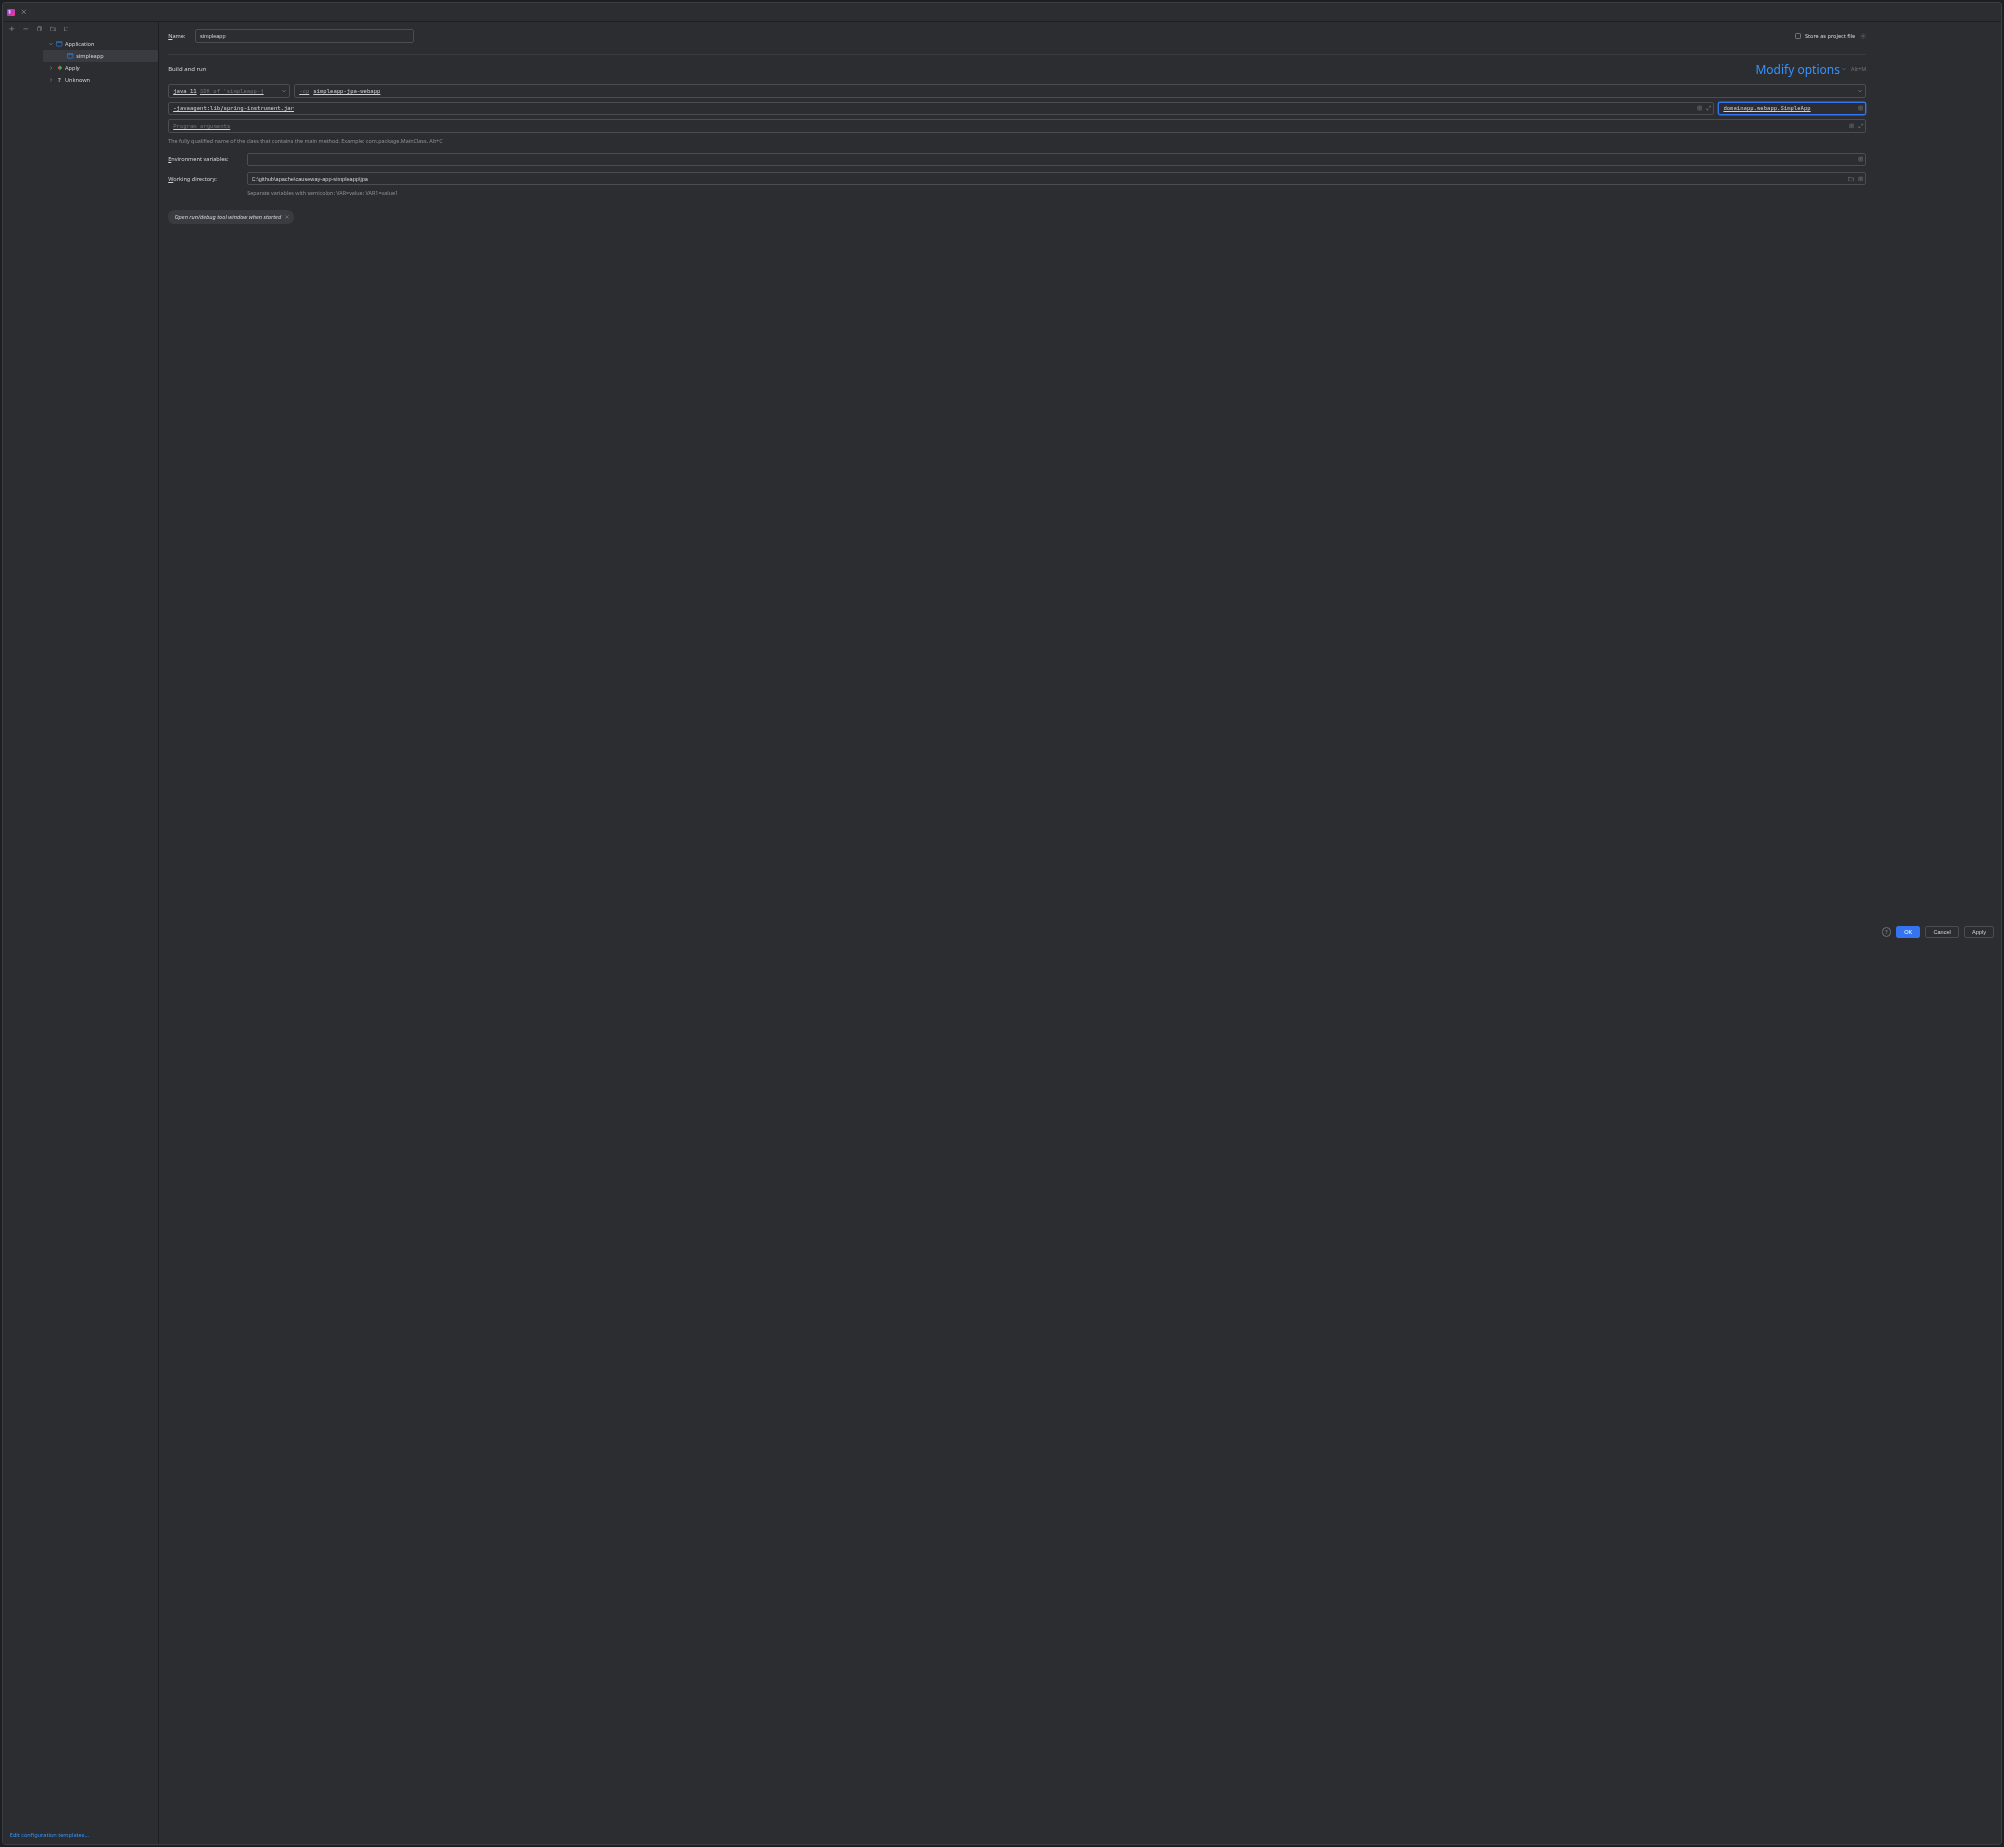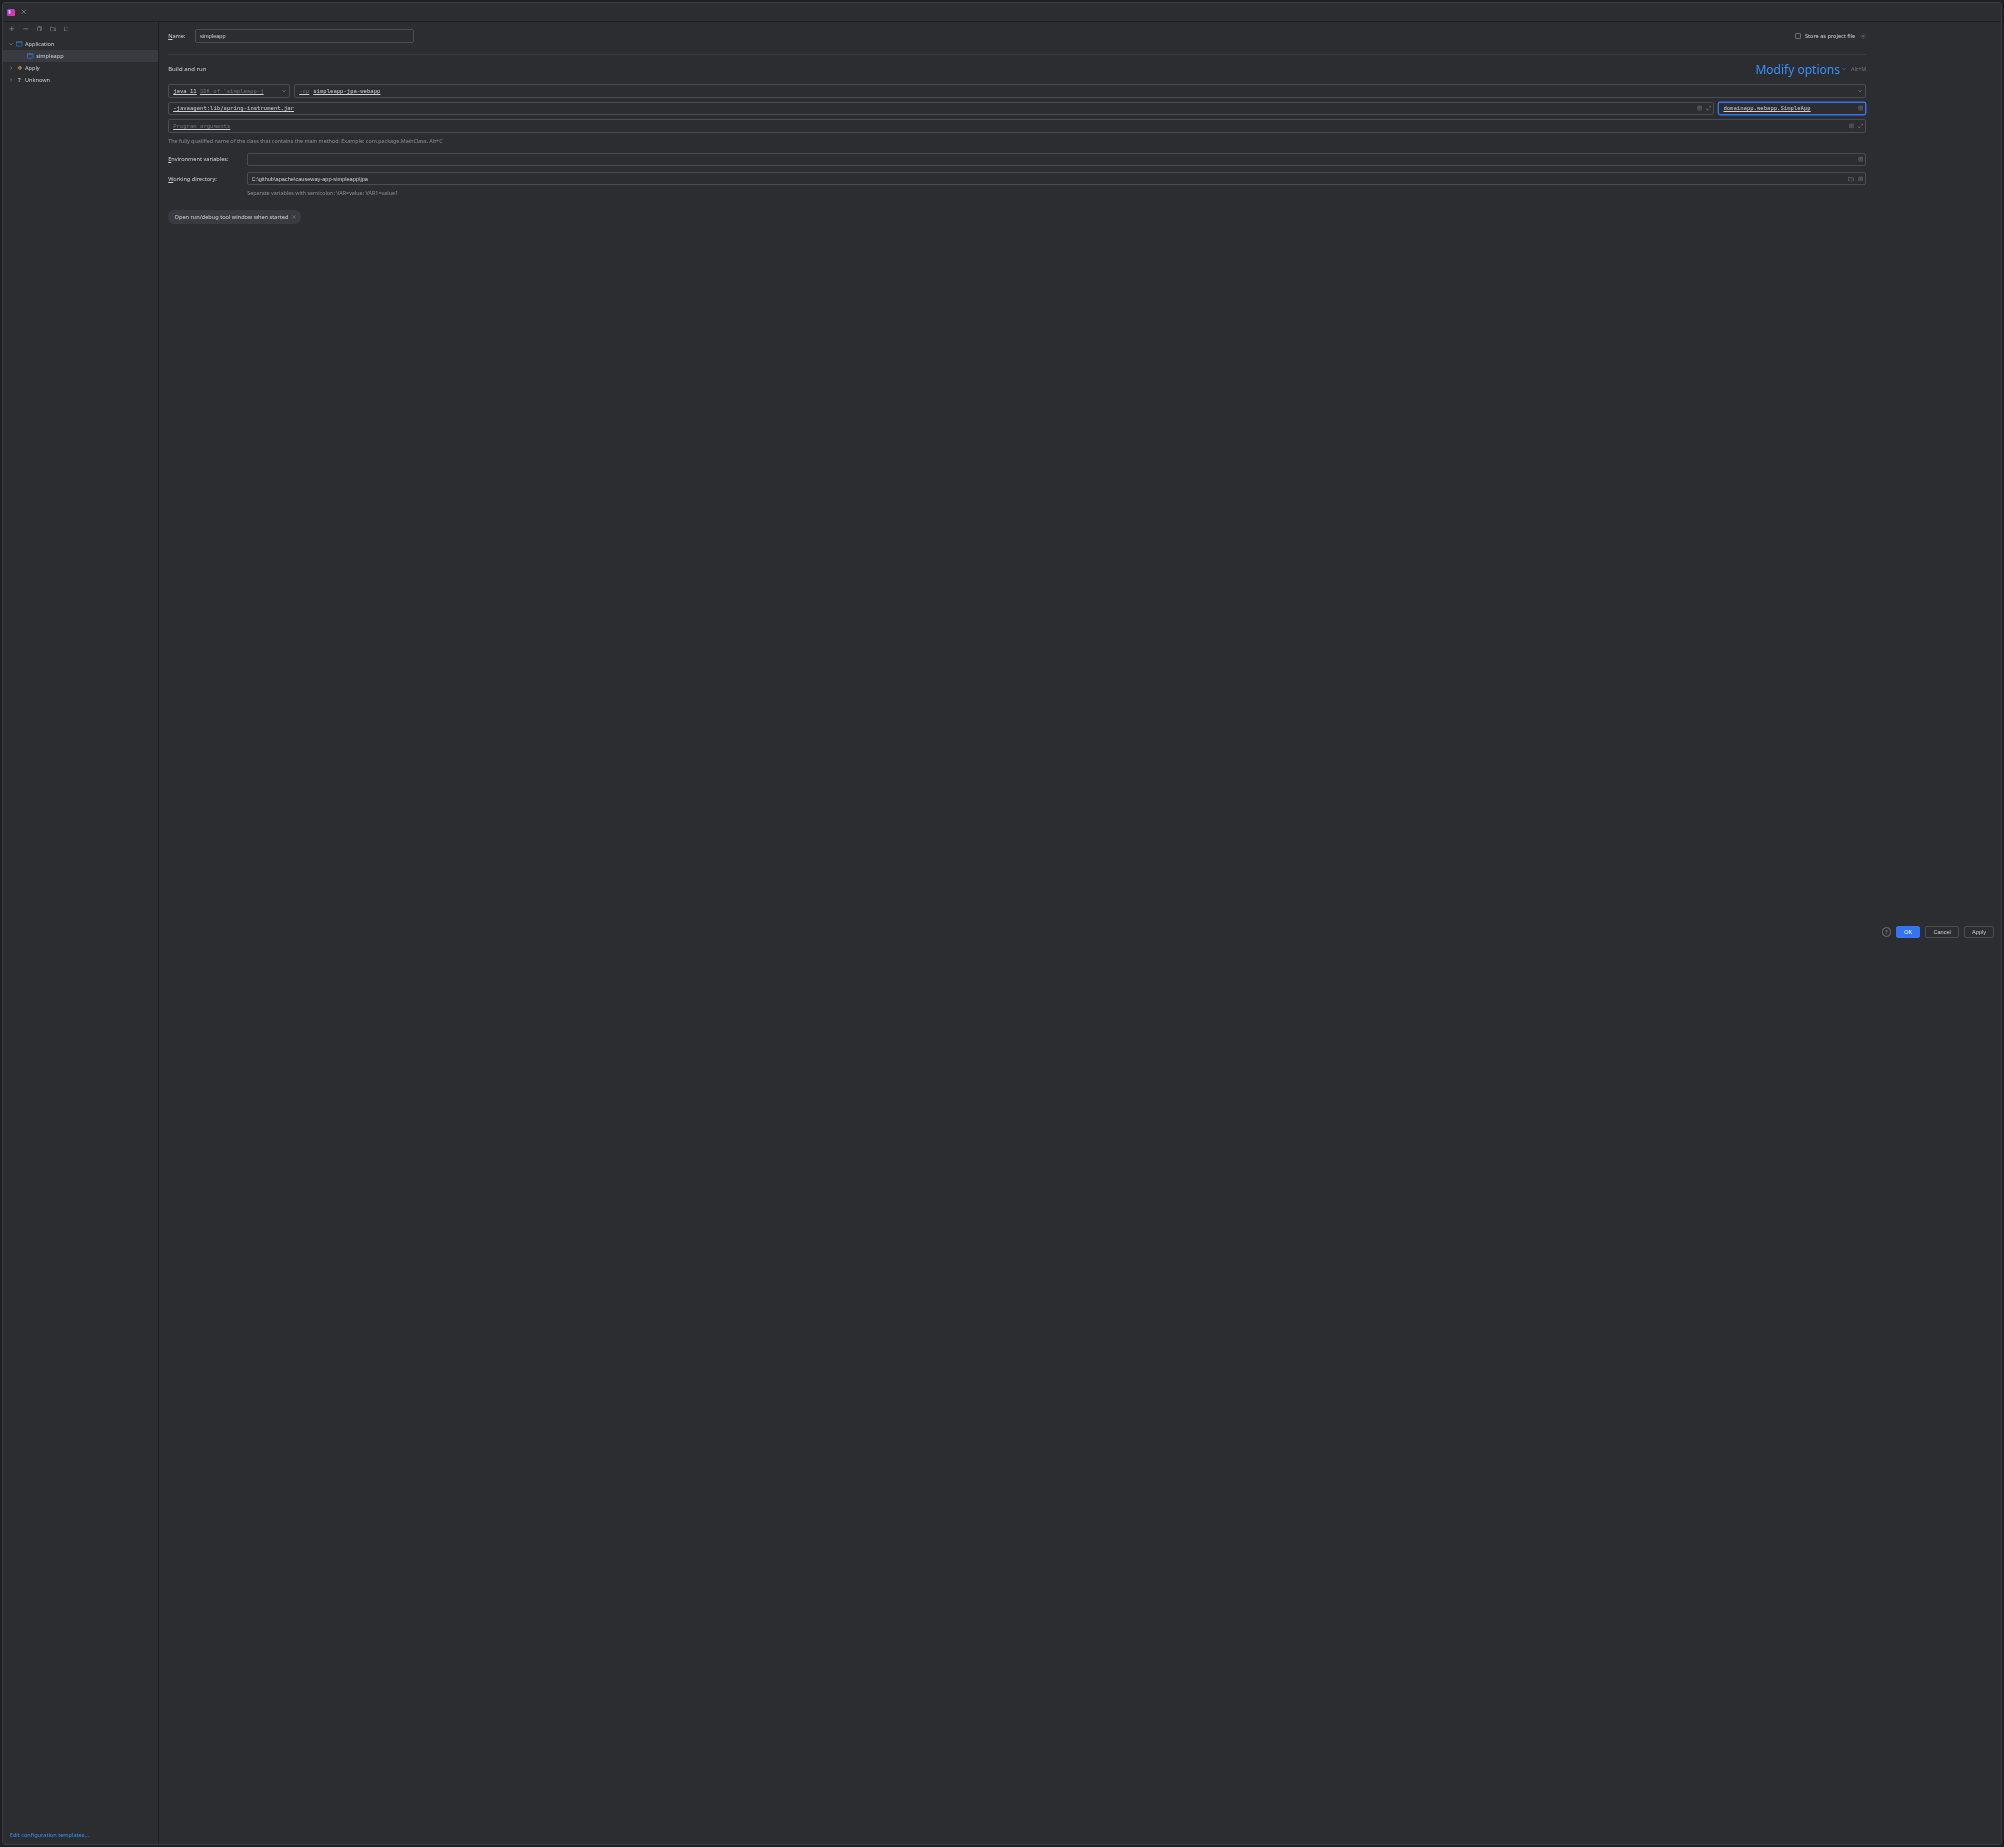--- a/index.html
+++ b/index.html
@@ -80,20 +80,21 @@
   .tool-btn {
     width:8px;height:8px;
     display:flex;align-items:center;justify-content:center;
     cursor:pointer;
     color:#9aa0a6;
   }
   .tree {
     flex:1;
     overflow:auto;
     padding-top:3.2px;
+    padding-left:40px;
   }
   .tree-row {
     display:flex;
     align-items:center;
     gap:2.4px;
     height:12px;
     padding-left:5.6px;
     cursor:pointer;
     color:#cfd3d8;
     font-size:5.6px;
@@ -232,20 +233,21 @@
   .chip {
     display:inline-flex;
     align-items:center;
     gap:4px;
     background:#393b40;
     color:#cfd3d8;
     border-radius:6.4px;
     padding:2.8px 4.8px 2.8px 6.4px;
     font-size:5.6px;
     margin-top:5.6px;
+    font-style:italic;
   }
   .chip .x { color:#8e9297; cursor:pointer; }
   
   .footer {
     display:flex;
     align-items:center;
     justify-content:flex-end;
     gap:4.8px;
     padding:4px 6.4px 5.6px 6.4px;
   }

